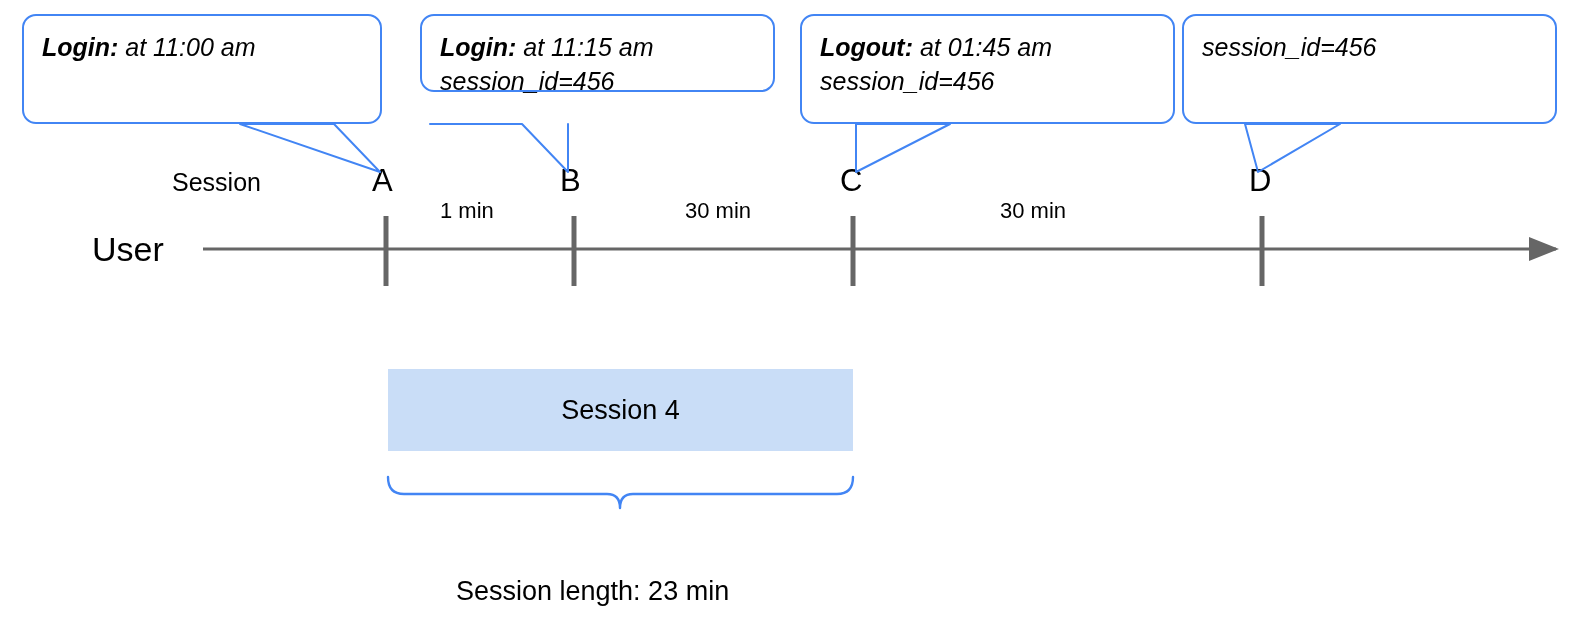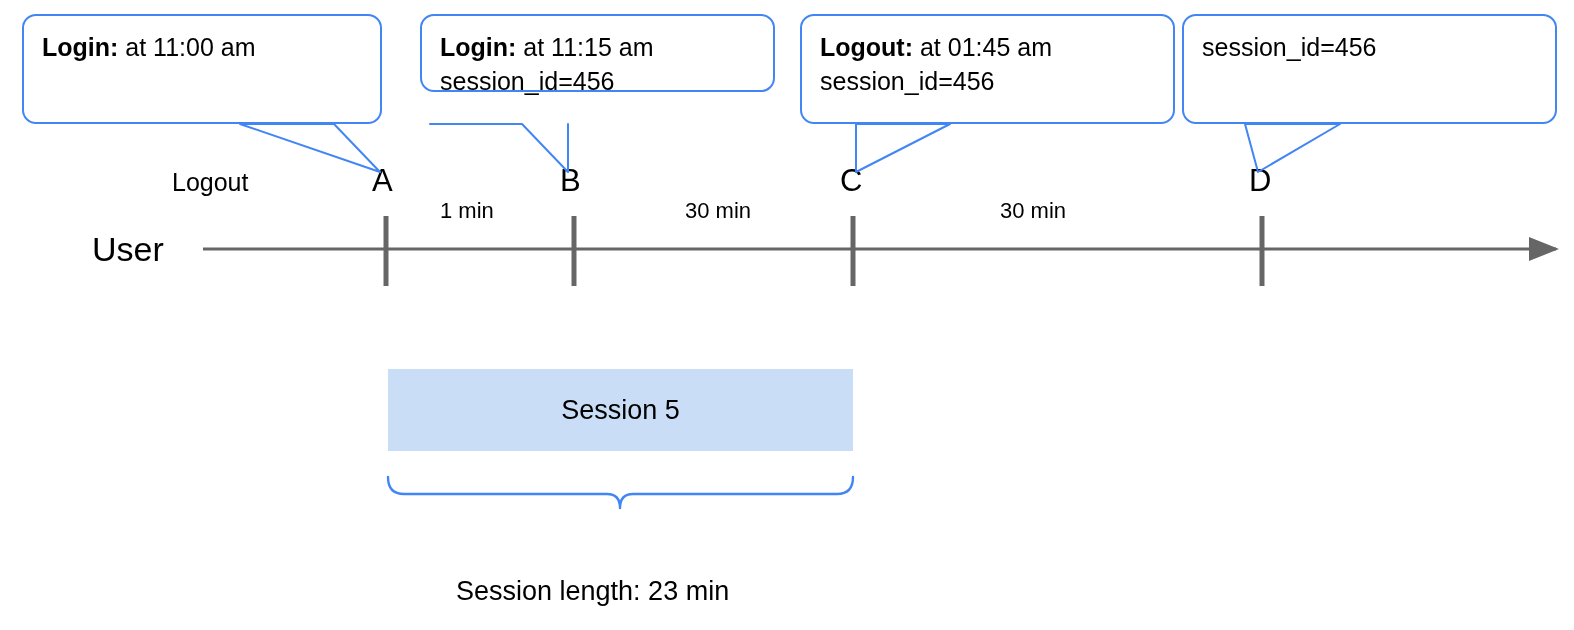--- a/index.html
+++ b/index.html
@@ -26,20 +26,21 @@
     border-radius: 14px;
     background: #ffffff;
     padding: 14px 18px 12px 18px;
     z-index: 3;
   }
   .callout .line {
     font-size: 25px;
     line-height: 34px;
     white-space: nowrap;
     color: #000000;
+    font-style: italic;
   }
   .callout .line .label {
     font-weight: bold;
   }
   
   #vector {
     position: absolute;
     left: 0;
     top: 0;
     width: 1574px;
@@ -113,21 +114,21 @@
       <span class="label">Logout:</span><span> at 01:45 am</span>
     </div>
     <div class="line">session_id=456</div>
   </div>
 
   <div class="callout" style="left:1182px; top:14px; width:375px; height:110px;">
     <div class="line">session_id=456</div>
   </div>
 
   <div id="session-bar">
-    <span class="session-text">Session 5</span>
+    <span class="session-text">Session 4</span>
   </div>
 
   <svg id="vector" viewBox="0 0 1574 630">
     <defs>
       <marker id="arrowhead" markerWidth="10" markerHeight="8" refX="9" refY="4" orient="auto">
         <polygon points="0 0, 10 4, 0 8" fill="#666666"></polygon>
       </marker>
     </defs>
 
     <polyline points="240,124 334,124 380,172 240,124" fill="none" stroke="#4285f4" stroke-width="2" stroke-linejoin="round" stroke-linecap="round"></polyline>
@@ -142,21 +143,21 @@
 
     <line x1="386" y1="216" x2="386" y2="286" stroke="#666666" stroke-width="5"></line>
     <line x1="574" y1="216" x2="574" y2="286" stroke="#666666" stroke-width="5"></line>
     <line x1="853" y1="216" x2="853" y2="286" stroke="#666666" stroke-width="5"></line>
     <line x1="1262" y1="216" x2="1262" y2="286" stroke="#666666" stroke-width="5"></line>
 
     <path d="M 388,477 Q 388,494 404,494 L 607,494 Q 620,494 620,508
              Q 620,494 633,494 L 837,494 Q 853,494 853,477" fill="none" stroke="#4285f4" stroke-width="2.4" stroke-linecap="round" stroke-linejoin="round"></path>
   </svg>
 
-  <div class="txt row-label" style="left:172px; top:170px;">Logout</div>
+  <div class="txt row-label" style="left:172px; top:170px;">Session</div>
 
   <div class="txt axis-label" style="left:92px; top:232px;">User</div>
 
   <div class="txt event-letter" style="left:372px; top:165px;">A</div>
   <div class="txt event-letter" style="left:560px; top:165px;">B</div>
   <div class="txt event-letter" style="left:840px; top:165px;">C</div>
   <div class="txt event-letter" style="left:1249px; top:165px;">D</div>
 
   <div class="txt gap-label" style="left:440px; top:200px;">1 min</div>
   <div class="txt gap-label" style="left:685px; top:200px;">30 min</div>

